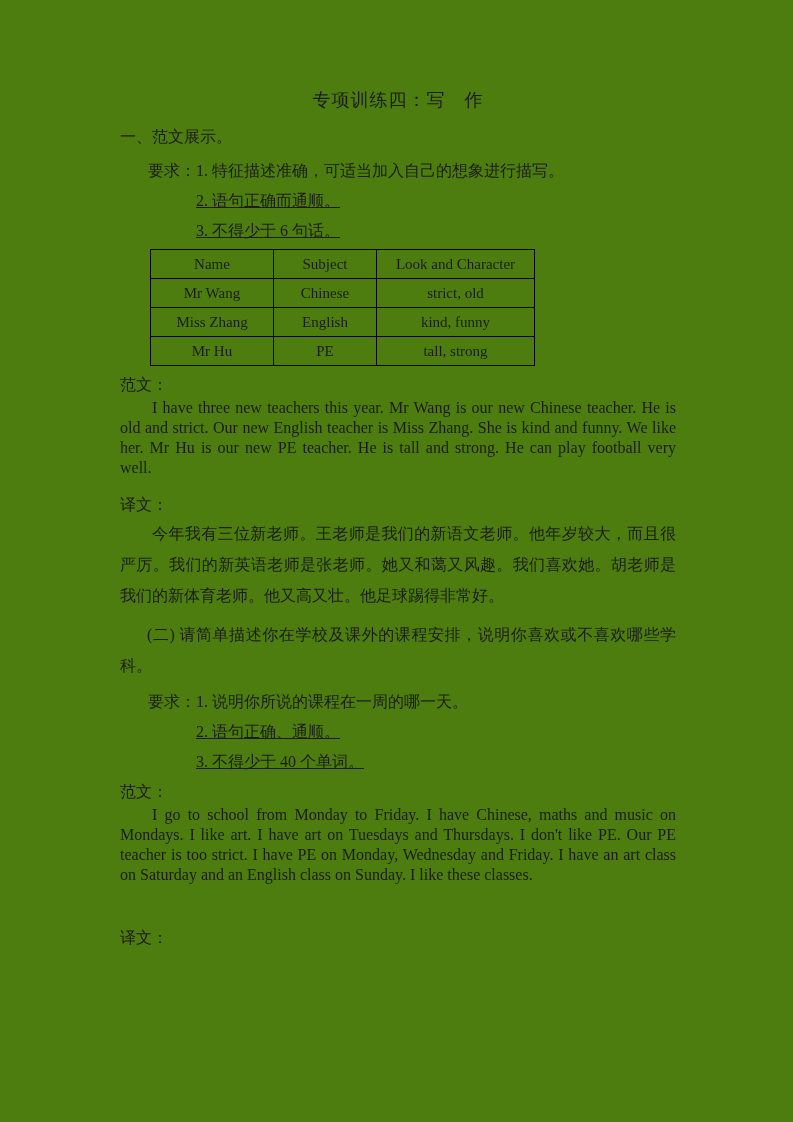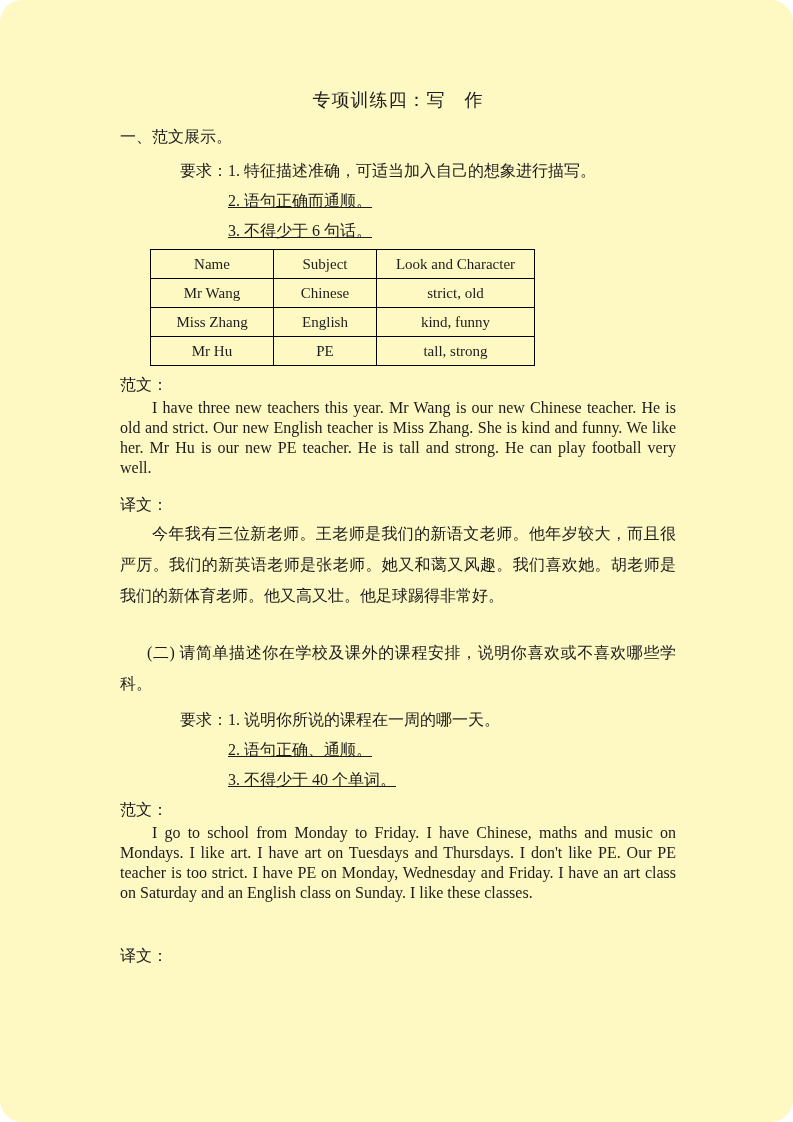--- a/index.html
+++ b/index.html
@@ -4,53 +4,52 @@
 <style>
   html, body {
     margin: 0;
     padding: 0;
     background: #ffffff;
   }
   .page {
     position: relative;
     width: 793px;
     height: 1122px;
-    background: #fef9c3;
+    background: #4d7c0f;
     box-sizing: border-box;
     padding: 88px 117px 0 120px;
     font-family: "Liberation Serif", "DejaVu Serif", serif;
     font-size: 16px;
     color: #1c1c1c;
     overflow: hidden;
-    border-radius: 22px;
   }
   .doc-title {
     text-align: center;
     font-size: 18px;
     line-height: 24px;
     letter-spacing: 1px;
   }
   .section-heading {
     margin-top: 12px;
     line-height: 26px;
   }
   .prompt {
     margin-top: 6px;
     line-height: 27px;
     text-indent: 27px;
     text-align: justify;
   }
   .prompt-2 {
-    margin-top: 26px;
+    margin-top: 8px;
     line-height: 31px;
     text-indent: 27px;
     text-align: justify;
   }
   .req-block {
-    margin-left: 60px;
+    margin-left: 28px;
     margin-top: 6px;
   }
   .req-line {
     line-height: 30px;
     white-space: nowrap;
   }
   .req-first {
     display: flex;
   }
   .req-rest {

